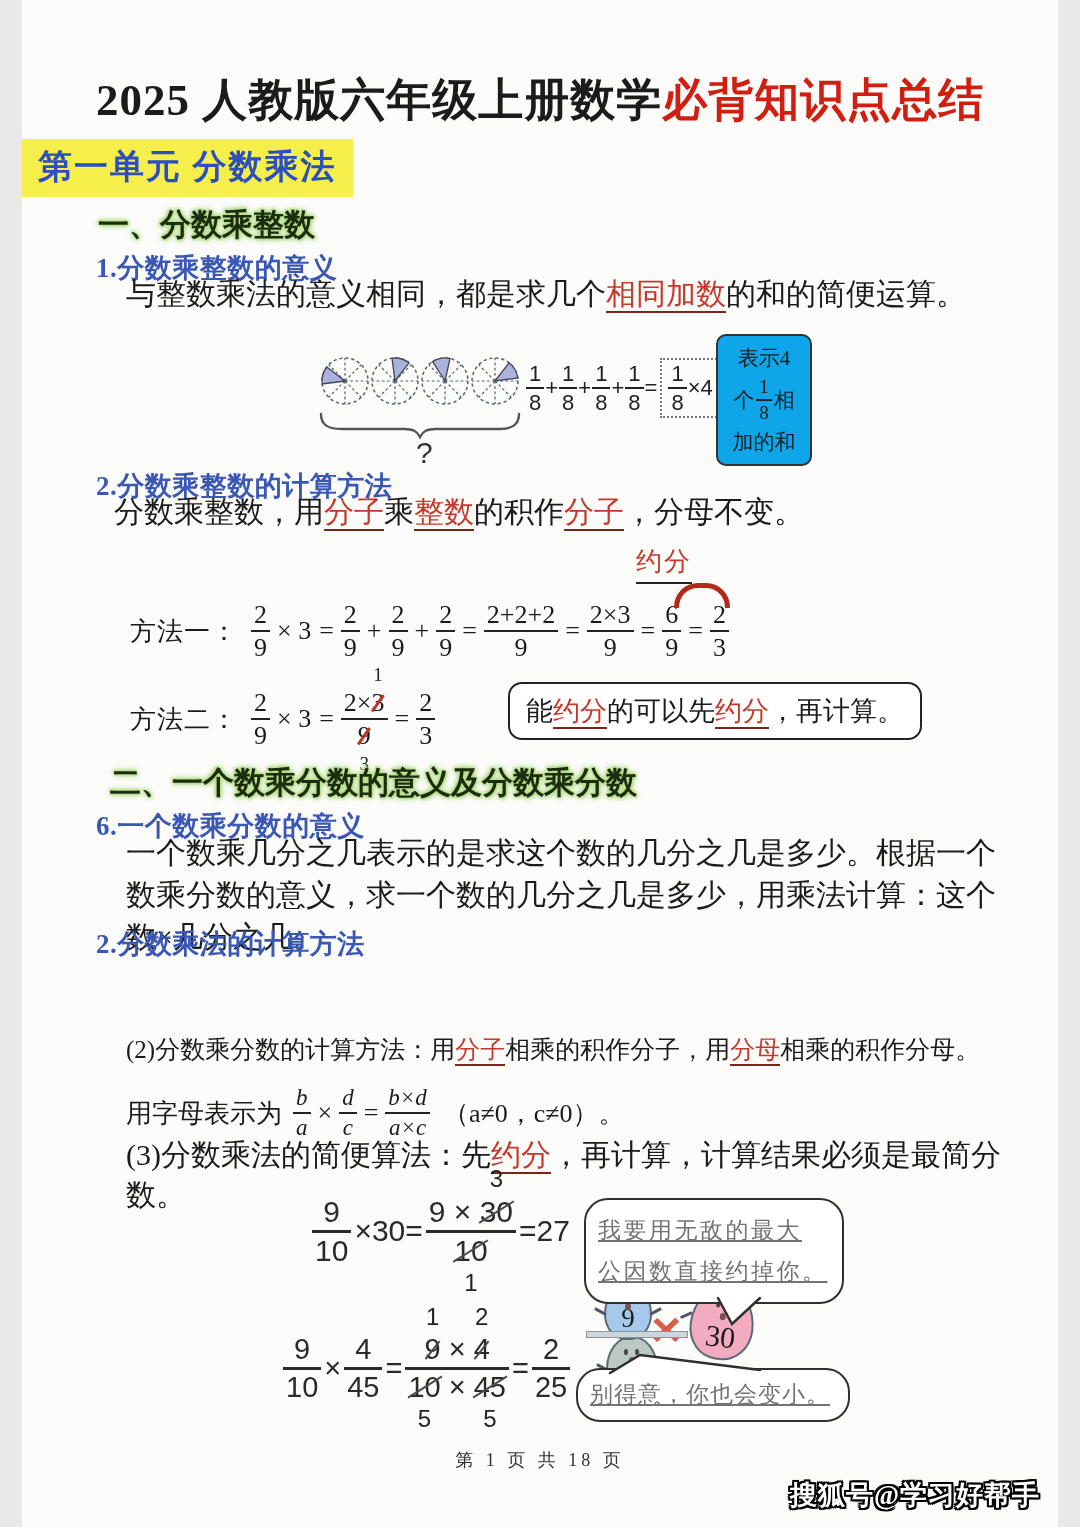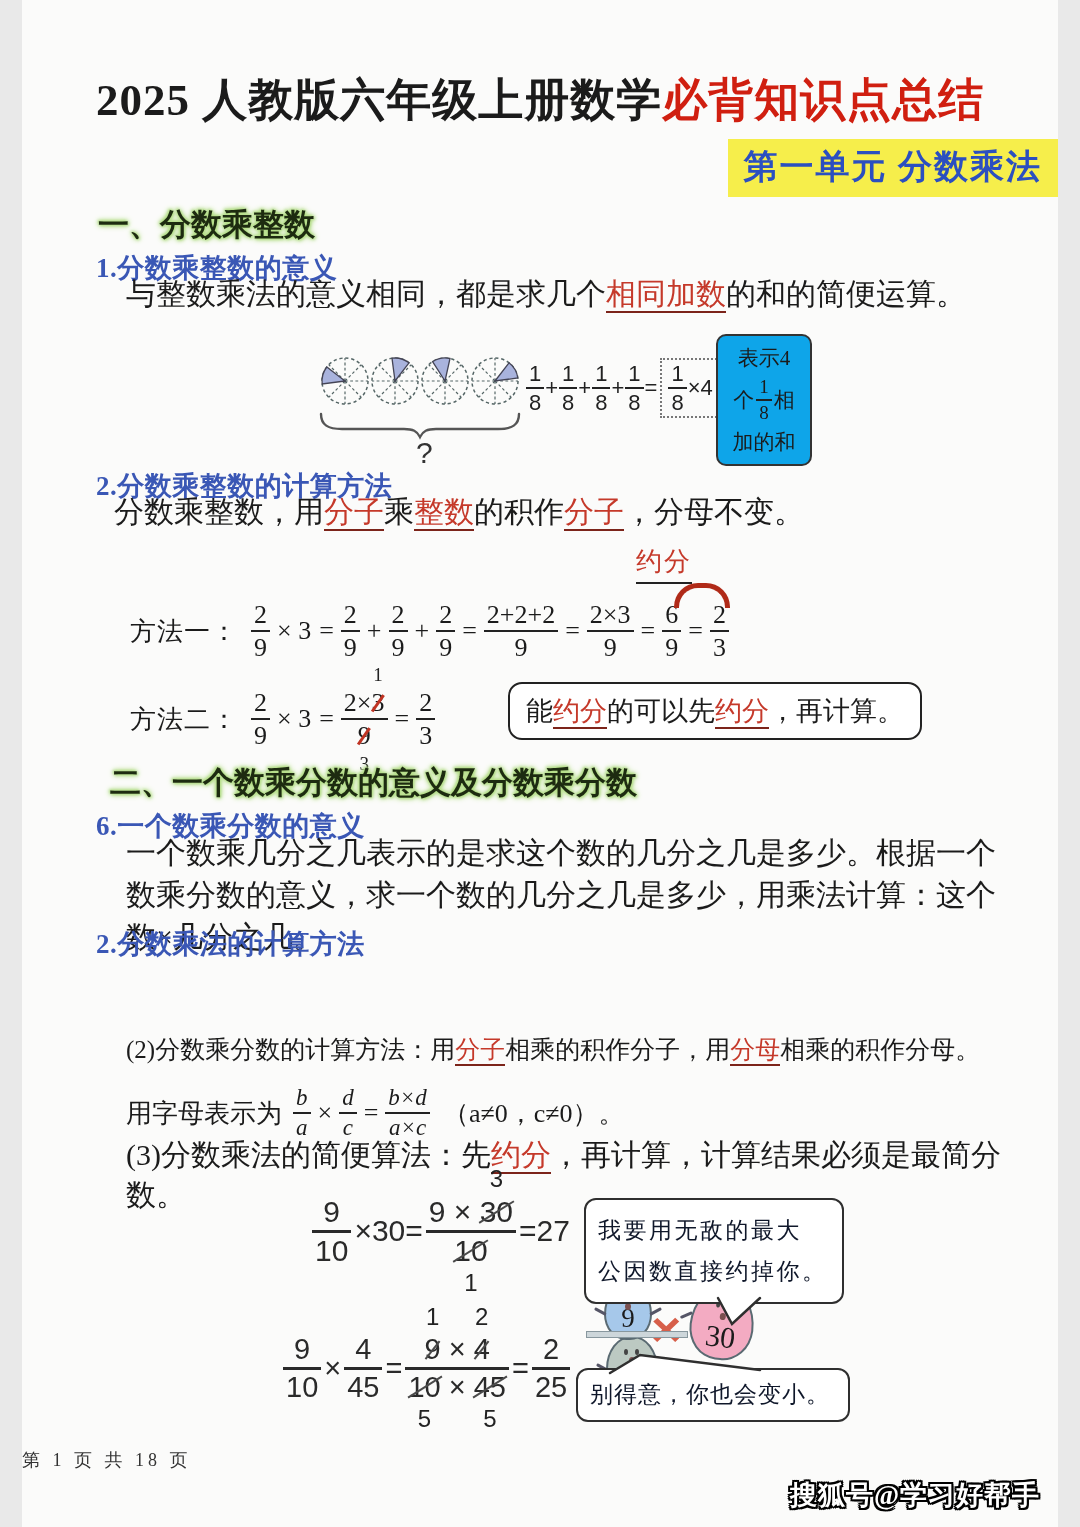--- a/index.html
+++ b/index.html
@@ -4,21 +4,21 @@
 <style>
   html,body{margin:0;padding:0;background:#e9e9e9;}
   .page{position:relative;width:1036px;height:1527px;margin:0 auto;background:#fbfbfa;overflow:hidden;
         font-family:"Liberation Serif","DejaVu Serif",serif;color:#1b1b1b;}
   .abs{position:absolute;}
   .sans{font-family:"Liberation Sans","DejaVu Sans",sans-serif;}
 
   
   .title{top:70px;left:0;width:100%;text-align:center;font-size:45px;font-weight:700;letter-spacing:1px;}
   .title .red{color:#d01f10;}
-  .unit-wrap{top:139px;left:0;width:100%;text-align:right;}
+  .unit-wrap{top:139px;left:0;width:100%;text-align:left;}
   .unit{display:inline-block;background:#f6ee4b;color:#2b4fc0;font-size:34px;font-weight:700;
         padding:5px 16px 7px;letter-spacing:2px;}
   .sec{font-size:31px;font-weight:700;color:#1d2b10;
        text-shadow:0 0 5px #b9e18d,0 0 7px #b0da80,1px 1px 3px #a8d87a,-1px -1px 3px #a8d87a;}
   .sub{font-size:27px;color:#3a57b5;font-weight:600;letter-spacing:0.5px;}
 
   
   .body{font-size:30px;line-height:40px;}
   .ru{color:#c5392a;border-bottom:2.5px solid #7c241a;padding-bottom:1px;}
 
@@ -66,41 +66,41 @@
   .notebox .frac{font-size:19px;margin:0 2px;}
   .notebox .frac .bar{border-top-width:2px;}
 
   
   .ex{display:flex;align-items:center;font-family:"Liberation Sans","DejaVu Sans",sans-serif;color:#2a2a2a;}
   .ex .frac .bar{border-top-width:3px;border-color:#2a2a2a;}
   .ex1r{font-size:30px;}
   .ex2r{font-size:29px;}
 
   
-  .bubble{position:absolute;background:#fff;border:2.5px solid #2f2f2f;border-radius:12px;color:#0f172a;z-index:5;}
+  .bubble{position:absolute;background:#fff;border:2.5px solid #2f2f2f;border-radius:24px;color:#737373;z-index:5;text-decoration:underline;}
   .bubble1{left:562px;top:1198px;width:232px;padding:10px 12px;font-size:23px;line-height:41px;letter-spacing:2.5px;}
   .bubble2{left:554px;top:1368px;width:246px;padding:8px 12px;font-size:23px;line-height:34px;letter-spacing:1px;}
   .tail{position:absolute;overflow:visible;}
 
   
   .blob{position:absolute;border:2px solid #5a6a72;display:flex;align-items:flex-end;justify-content:center;z-index:2;}
   .blob::before{content:"";position:absolute;top:20%;left:calc(50% - 8px);width:4px;height:6px;border-radius:50%;
                 background:#444;box-shadow:11px 0 0 #444;}
   .blob::after{content:"";position:absolute;top:36%;left:50%;transform:translateX(-50%);width:6px;height:7px;
                border-radius:50%;background:#7a5050;}
   .blob .bnum{line-height:1;padding-bottom:6px;}
   .arm{position:absolute;width:13px;height:2.5px;background:#556;border-radius:2px;}
   .blob9{left:582px;top:1282px;width:44px;height:54px;background:#a6c8ea;border-radius:48% 48% 46% 46%/56% 56% 44% 44%;font-size:27px;}
   .blob10{left:584px;top:1336px;width:48px;height:54px;background:#bcc9c2;border-radius:48% 48% 46% 46%/56% 56% 44% 44%;font-size:26px;z-index:1;}
   .blob30{left:668px;top:1286px;width:60px;height:70px;background:#f3abc2;border-radius:48% 48% 46% 46%/56% 56% 44% 44%;font-size:30px;transform:rotate(7deg);}
   .fbar{position:absolute;left:564px;top:1331px;width:100px;height:5px;background:#cdd6da;border:1.5px solid #88979e;z-index:3;}
   .xred{position:absolute;left:629px;top:1299px;font-size:52px;font-weight:700;color:#d75f4a;
         font-family:"Liberation Sans","DejaVu Sans",sans-serif;transform:scaleY(0.92);}
 
-  .footer{top:1448px;left:0;width:100%;font-size:18px;color:#333;letter-spacing:4px;}
+  .footer{top:1448px;left:0;width:100%;text-align:center;font-size:18px;color:#333;letter-spacing:4px;}
   .watermark{top:1477px;right:18px;font-size:27px;font-weight:700;color:#fff;letter-spacing:1px;
              text-shadow:-2px -2px 0 #000,2px -2px 0 #000,-2px 2px 0 #000,2px 2px 0 #000,0 2px 0 #000,2px 0 0 #000,0 -2px 0 #000,-2px 0 0 #000;}
 </style>
 </head>
 <body>
 
 <div class="page">
 
   <div class="abs title">
     <span>2025 人教版六年级上册数学</span><span class="red">必背知识点总结</span>

